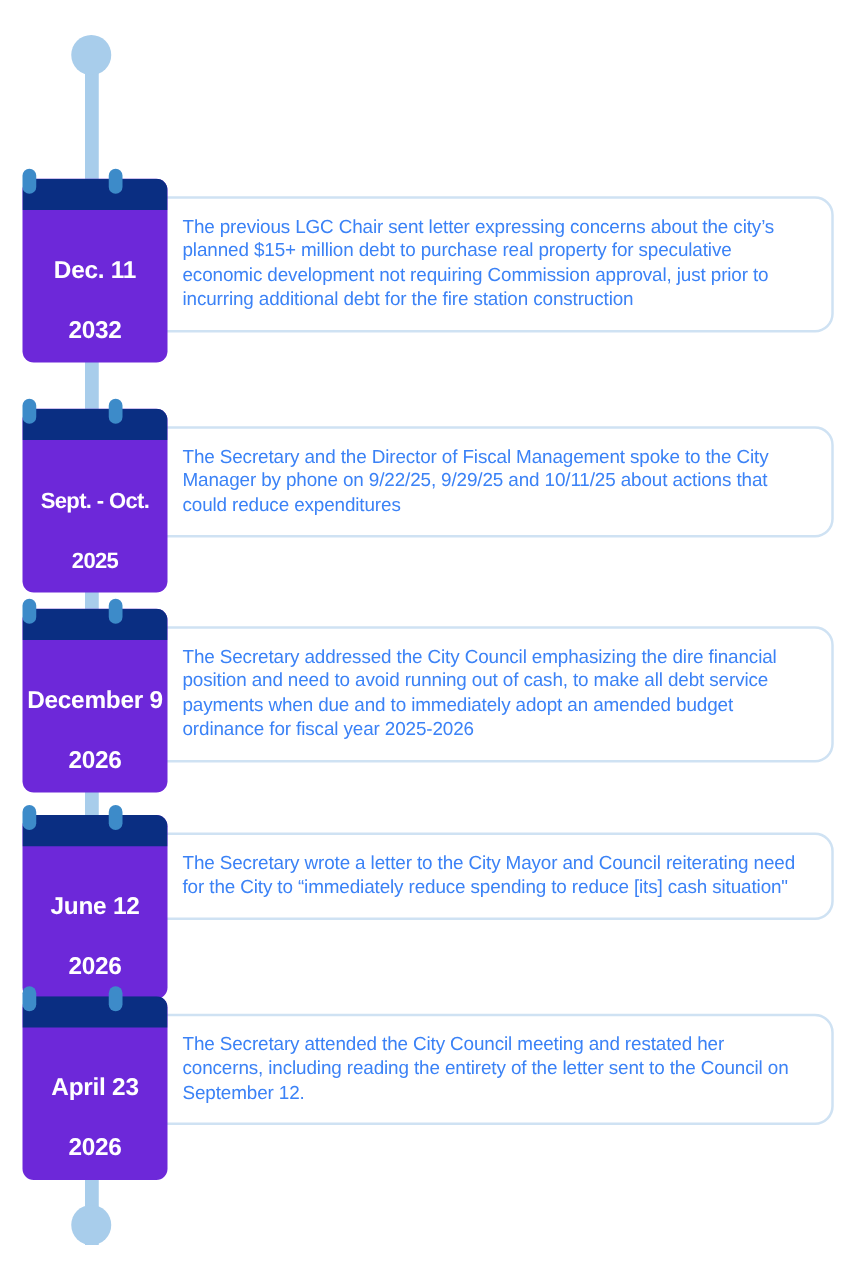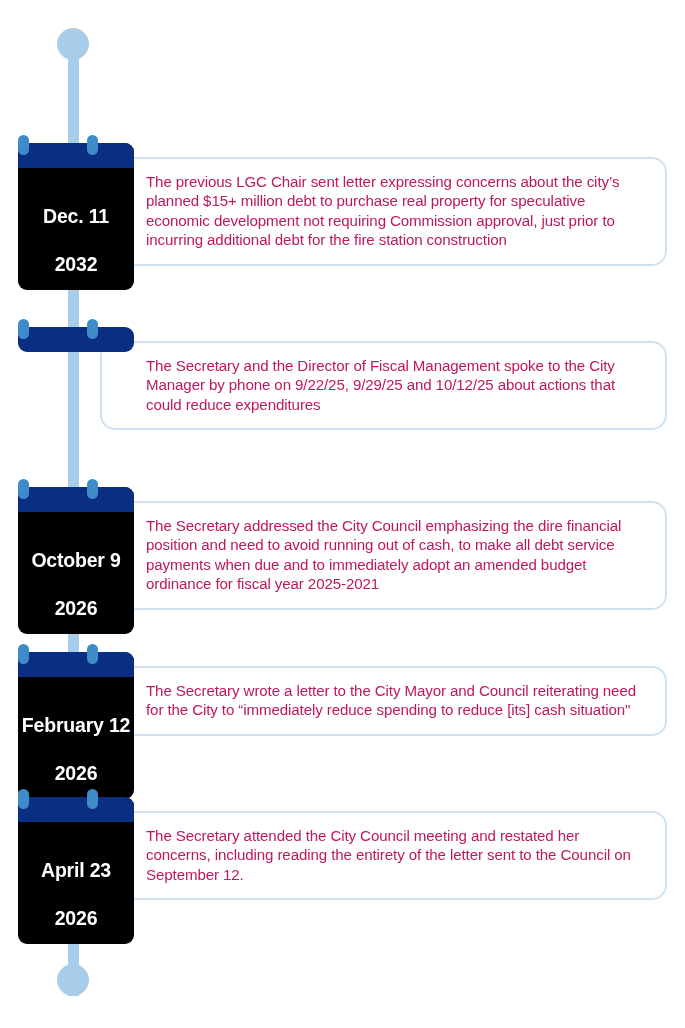--- a/index.html
+++ b/index.html
@@ -52,32 +52,32 @@
     background: #ffffff;
     border: 2px solid #cfe2f3;
     border-radius: 15px;
     box-sizing: border-box;
   }
   .event-text {
     margin: 0;
     padding: 13px 18px 14px 44px;
     font-size: 15.1px;
     line-height: 19.4px;
-    color: #be185d;
+    color: #3b82f6;
     letter-spacing: -0.1px;
   }
 
   
   .calendar-badge {
     position: absolute;
     left: 18px;
     top: 0;
     width: 116px;
     border-radius: 9px;
-    background: #000000;
+    background: #6d28d9;
     overflow: hidden;
     z-index: 3;
   }
   .calendar-header {
     height: 25px;
     background: #0a2e82;
   }
   .calendar-ring {
     position: absolute;
     top: -8px;
@@ -122,54 +122,58 @@
     <div class="calendar-header"></div>
     <div class="calendar-date">
       <span>Dec. 11</span><br>
       <span>2032</span>
     </div>
   </div>
 </div>
 
 <div class="event" style="top:327px;">
   <div class="event-card">
-    <p class="event-text">The Secretary and the Director of Fiscal Management spoke to the City Manager by phone on 9/22/25, 9/29/25 and 10/12/25 about actions that could reduce expenditures</p>
+    <p class="event-text">The Secretary and the Director of Fiscal Management spoke to the City Manager by phone on 9/22/25, 9/29/25 and 10/11/25 about actions that could reduce expenditures</p>
   </div>
   <div class="calendar-ring ring-left"></div>
   <div class="calendar-ring ring-right"></div>
   <div class="calendar-badge">
     <div class="calendar-header"></div>
+    <div class="calendar-date narrow">
+      <span>Sept. - Oct.</span><br>
+      <span>2025</span>
+    </div>
   </div>
 </div>
 
 <div class="event" style="top:487px;">
   <div class="event-card">
-    <p class="event-text">The Secretary addressed the City Council emphasizing the dire financial position and need to avoid running out of cash, to make all debt service payments when due and to immediately adopt an amended budget ordinance for fiscal year 2025-2021</p>
+    <p class="event-text">The Secretary addressed the City Council emphasizing the dire financial position and need to avoid running out of cash, to make all debt service payments when due and to immediately adopt an amended budget ordinance for fiscal year 2025-2026</p>
   </div>
   <div class="calendar-ring ring-left"></div>
   <div class="calendar-ring ring-right"></div>
   <div class="calendar-badge">
     <div class="calendar-header"></div>
     <div class="calendar-date">
-      <span>October 9</span><br>
+      <span>December 9</span><br>
       <span>2026</span>
     </div>
   </div>
 </div>
 
 <div class="event" style="top:652px;">
   <div class="event-card">
     <p class="event-text">The Secretary wrote a letter to the City Mayor and Council reiterating need for the City to “immediately reduce spending to reduce [its] cash situation"</p>
   </div>
   <div class="calendar-ring ring-left"></div>
   <div class="calendar-ring ring-right"></div>
   <div class="calendar-badge">
     <div class="calendar-header"></div>
     <div class="calendar-date">
-      <span>February 12</span><br>
+      <span>June 12</span><br>
       <span>2026</span>
     </div>
   </div>
 </div>
 
 <div class="event" style="top:797px;">
   <div class="event-card">
     <p class="event-text">The Secretary attended the City Council meeting and restated her concerns, including reading the entirety of the letter sent to the Council on September 12.</p>
   </div>
   <div class="calendar-ring ring-left"></div>

